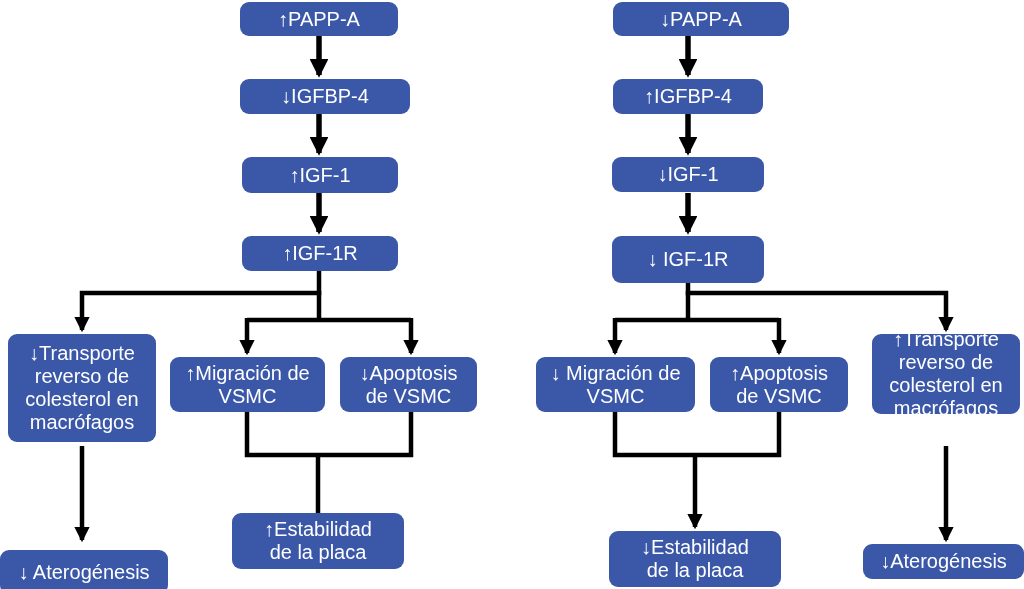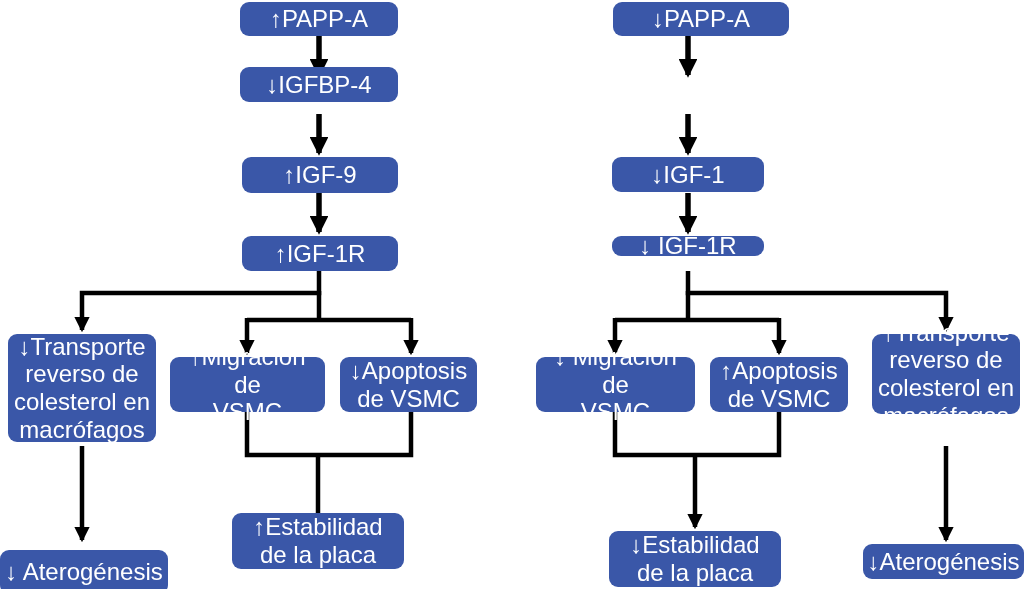--- a/index.html
+++ b/index.html
@@ -32,21 +32,21 @@
   .node {
     position: absolute;
     display: flex;
     align-items: center;
     justify-content: center;
     text-align: center;
     box-sizing: border-box;
     background: var(--color-box, #3a57a8);
     color: var(--color-text, #ffffff);
     border-radius: 9px;
-    font-size: 24px;
+    font-size: 20px;
     line-height: 1.15;
     white-space: pre-line;
     padding: 2px 4px;
   }
 </style>
 </head>
 <body>
 
 <div class="canvas">
 
@@ -76,38 +76,39 @@
     <path class="wire w4" d="M688,291 V320"></path>
     <path class="wire w4" d="M615,320 H779"></path>
     <path class="wire w4" d="M615,318 V353" marker-end="url(#ah)"></path>
     <path class="wire w4" d="M779,318 V353" marker-end="url(#ah)"></path>
     <path class="wire w4" d="M615,412 V455 H779 V412"></path>
     <path class="wire w4" d="M695,455 V527" marker-end="url(#ah)"></path>
     <path class="wire w4" d="M946,446 V540" marker-end="url(#ah)"></path>
   </svg>
 
   <div class="node" style="left:240px;top:2px;width:158px;height:34px">↑PAPP-A</div>
-  <div class="node" style="left:240px;top:67px;width:158px;height:35px">↓IGFBP-4</div>
-  <div class="node" style="left:242px;top:157px;width:156px;height:36px">↑IGF-9</div>
+  <div class="node" style="left:240px;top:79px;width:170px;height:35px">↓IGFBP-4</div>
+  <div class="node" style="left:242px;top:157px;width:156px;height:36px">↑IGF-1</div>
   <div class="node" style="left:242px;top:236px;width:156px;height:35px">↑IGF-1R</div>
   <div class="node" style="left:8px;top:334px;width:148px;height:108px">↓Transporte
 reverso de
 colesterol en
 macrófagos</div>
   <div class="node" style="left:170px;top:357px;width:155px;height:55px">↑Migración de
 VSMC</div>
   <div class="node" style="left:340px;top:357px;width:137px;height:55px">↓Apoptosis
 de VSMC</div>
   <div class="node" style="left:0px;top:550px;width:168px;height:44px">↓ Aterogénesis</div>
   <div class="node" style="left:232px;top:513px;width:172px;height:56px">↑Estabilidad
 de la placa</div>
 
   <div class="node" style="left:613px;top:2px;width:176px;height:34px">↓PAPP-A</div>
+  <div class="node" style="left:613px;top:79px;width:150px;height:35px">↑IGFBP-4</div>
   <div class="node" style="left:612px;top:157px;width:152px;height:35px">↓IGF-1</div>
-  <div class="node" style="left:612px;top:236px;width:152px;height:20px">↓ IGF-1R</div>
+  <div class="node" style="left:612px;top:236px;width:152px;height:47px">↓ IGF-1R</div>
   <div class="node" style="left:536px;top:357px;width:159px;height:55px">↓ Migración de
 VSMC</div>
   <div class="node" style="left:710px;top:357px;width:138px;height:55px">↑Apoptosis
 de VSMC</div>
   <div class="node" style="left:872px;top:334px;width:148px;height:80px">↑Transporte
 reverso de
 colesterol en
 macrófagos</div>
   <div class="node" style="left:609px;top:531px;width:172px;height:56px">↓Estabilidad
 de la placa</div>

